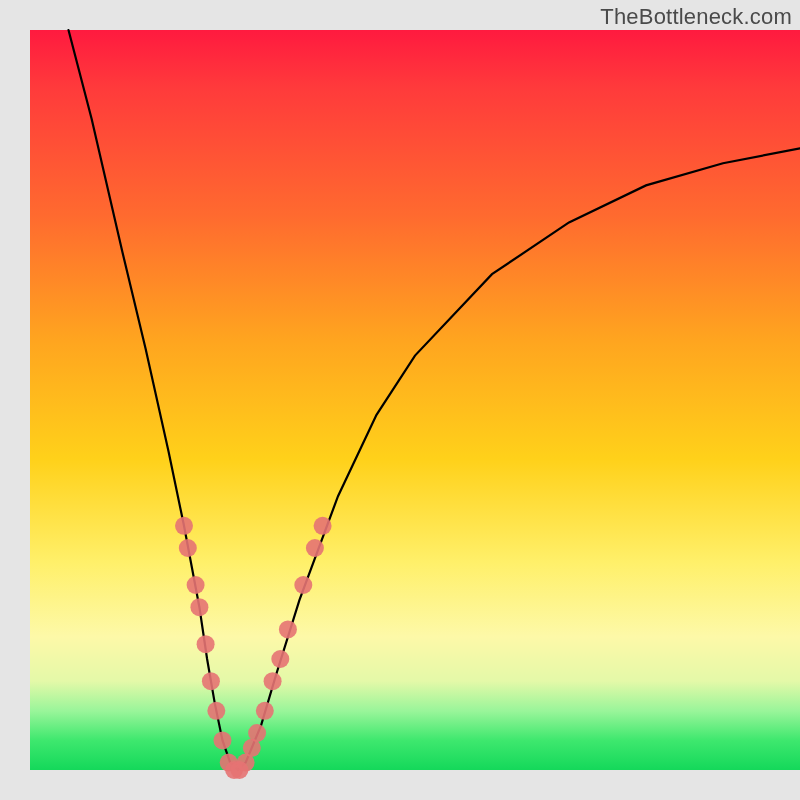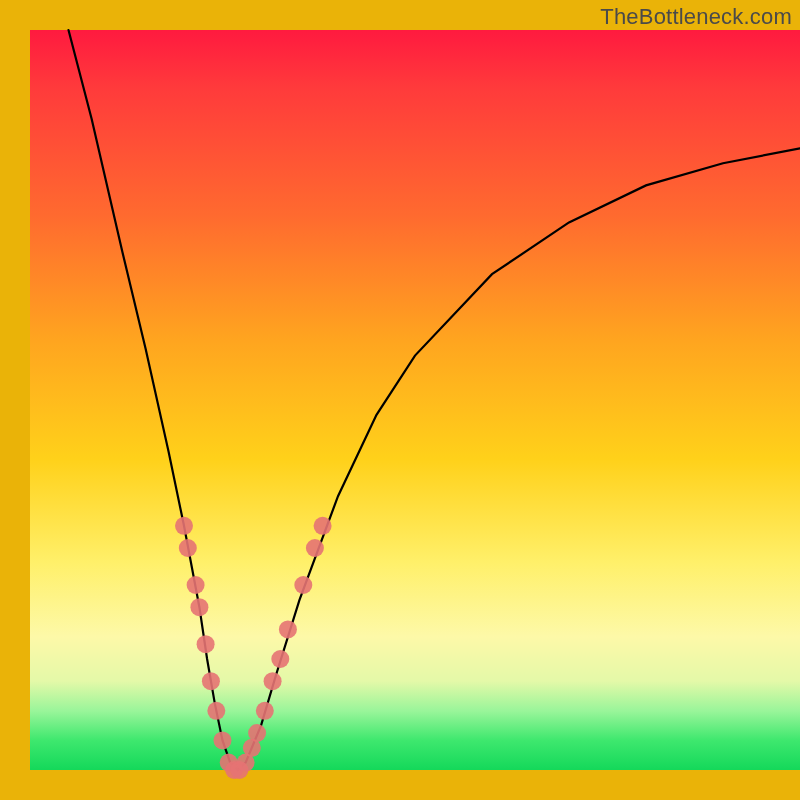--- a/index.html
+++ b/index.html
@@ -8,21 +8,21 @@
     width: 800px;
     height: 800px;
     overflow: hidden;
     background: #000;
     font-family: Arial, Helvetica, sans-serif;
   }
   .frame {
     position: relative;
     width: 800px;
     height: 800px;
-    background: #eab308;
+    background: #e5e5e5;
   }
   .plot-area {
     position: absolute;
     left: 30px;
     top: 30px;
     width: 770px;
     height: 740px;
     
     background: linear-gradient(
       to bottom,

